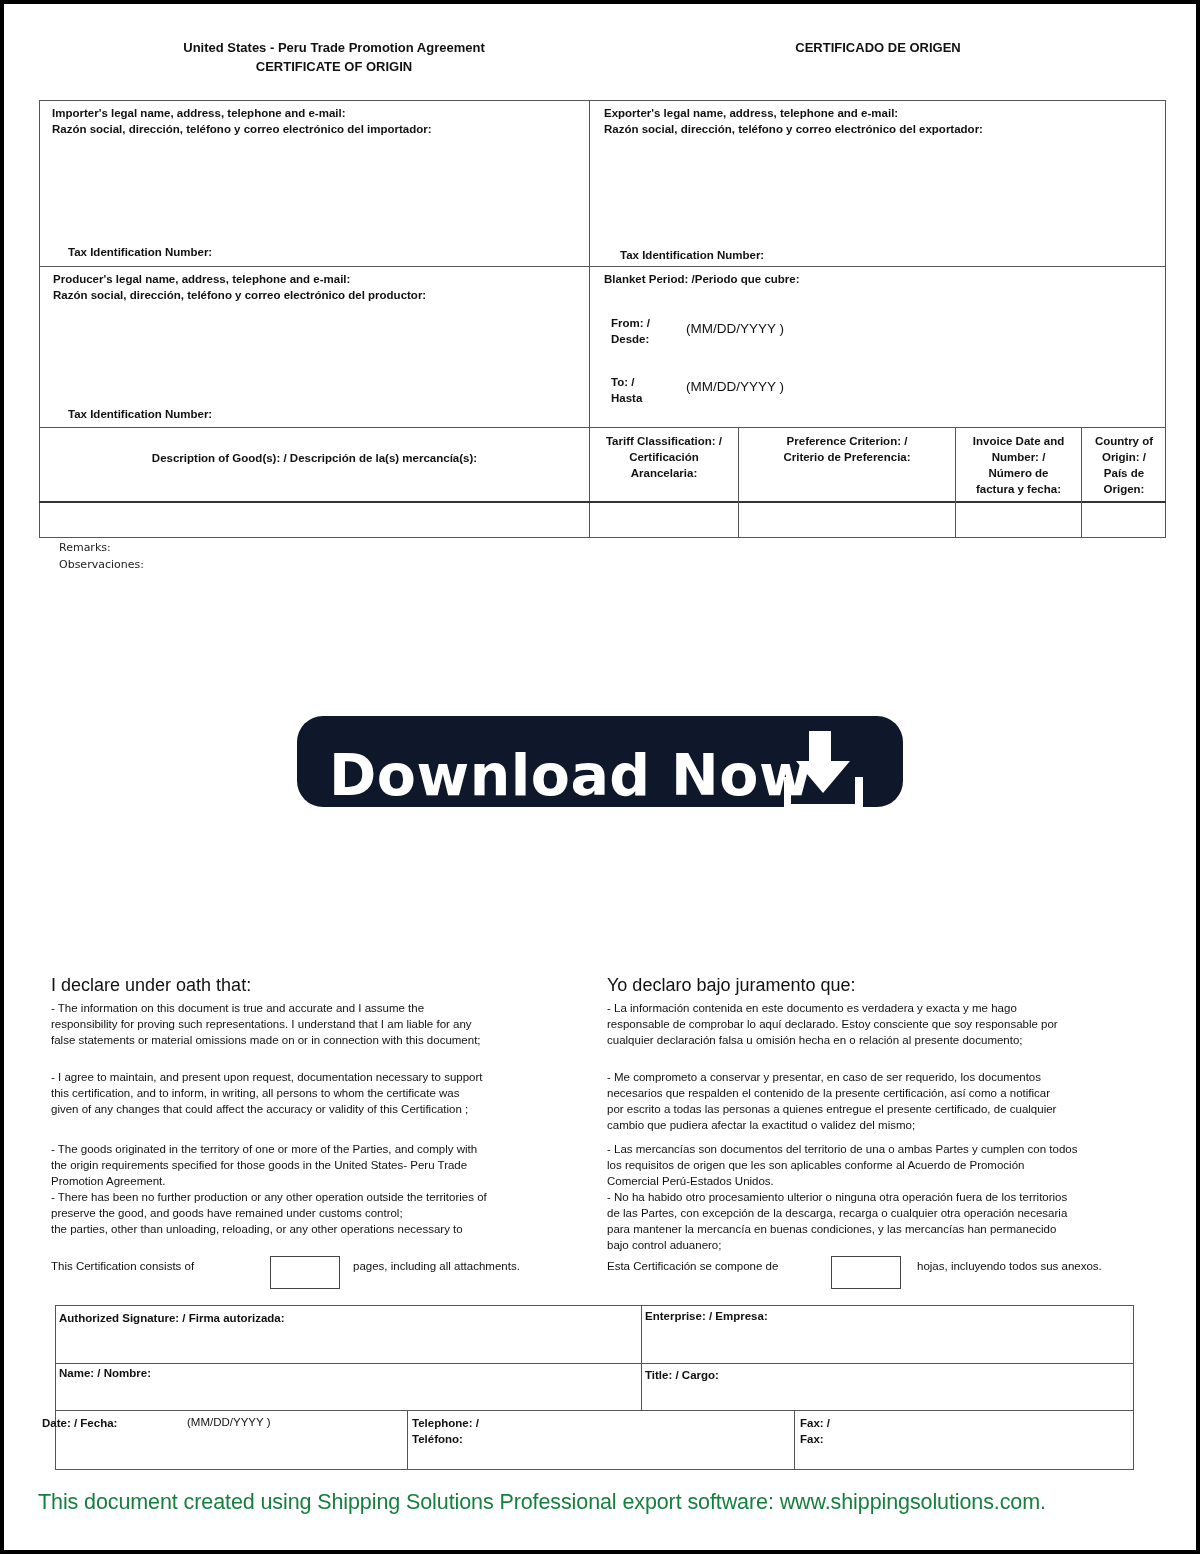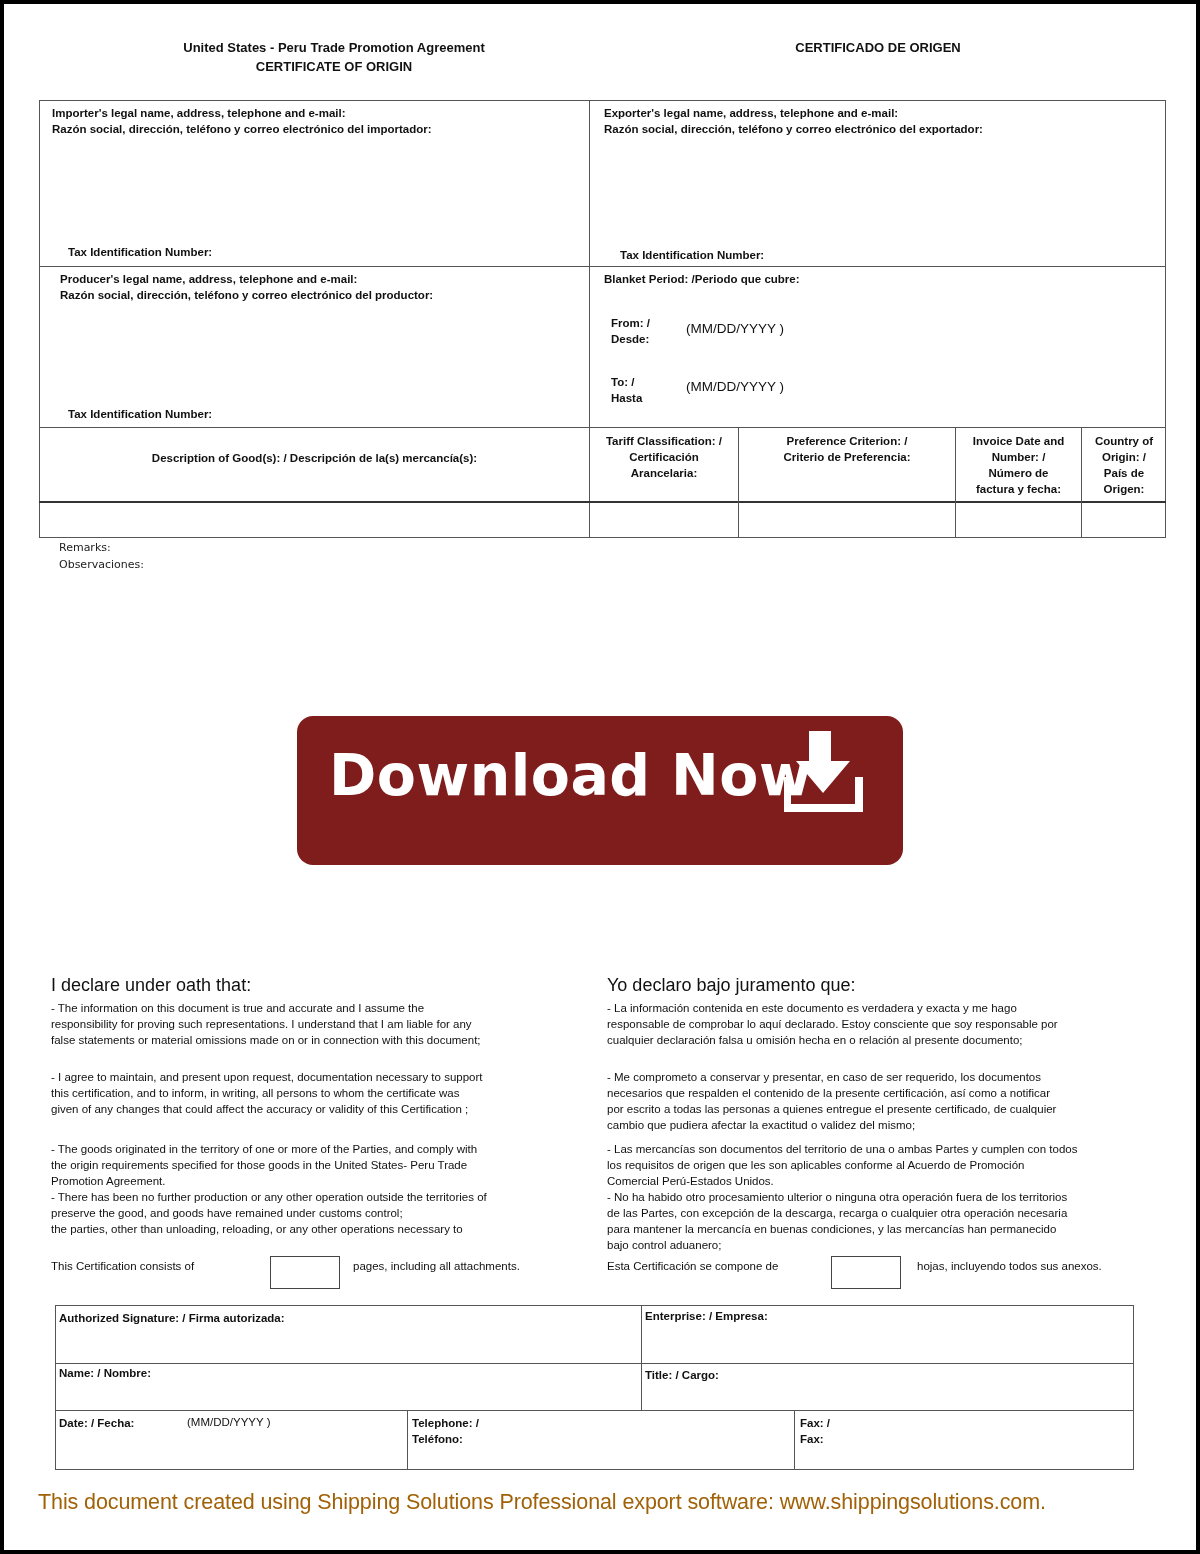--- a/index.html
+++ b/index.html
@@ -13,24 +13,24 @@
   .box { position: absolute; border: 1px solid #555; }
   .line-h { position: absolute; height: 0; border-top: 1.5px solid #555; }
   .line-h.thick { border-top: 2px solid #333; }
   .line-v { position: absolute; width: 0; border-left: 1.5px solid #555; }
   .center { text-align: center; }
   .field { position: absolute; background: transparent; }
   .remarks { font-family: "DejaVu Sans", sans-serif; font-size: 11px; line-height: 17px; color: #222; }
   .decl-title { font-size: 18px; line-height: 18px; }
   .decl { font-size: 11.5px; line-height: 16px; }
   .pagebox { position: absolute; border: 1px solid #444; width: 70px; height: 33px; background: #fff; }
-  .dl-btn { position: absolute; left: 293px; top: 712px; width: 606px; height: 149px; background: #7f1d1d; border-radius: 16px; display: flex; align-items: center; cursor: pointer; }
+  .dl-btn { position: absolute; left: 293px; top: 712px; width: 606px; height: 91px; background: #0f172a; border-radius: 26px; display: flex; align-items: center; cursor: pointer; }
   .dl-text { position: absolute; left: 32px; top: 26px; color: #fff; font-family: "DejaVu Sans", sans-serif; font-weight: bold; font-size: 57px; line-height: 66px; letter-spacing: 0.5px; }
   .dl-icon { position: absolute; left: 487px; top: 15px; width: 90px; height: 90px; }
-  .footer-note { position: absolute; left: 34px; top: 1484px; width: 1130px; color: #a16207; font-size: 21.5px; line-height: 28px; font-family: "Liberation Sans", sans-serif; letter-spacing: -0.1px; }
+  .footer-note { position: absolute; left: 34px; top: 1484px; width: 1130px; color: #15803d; font-size: 21.5px; line-height: 28px; font-family: "Liberation Sans", sans-serif; letter-spacing: -0.1px; }
 </style>
 </head>
 <body>
 
 <div class="page">
 
   <div class="abs hdr" style="left:80px; top:34px; width:500px;">
     <div>United States - Peru Trade Promotion Agreement</div>
     <div>CERTIFICATE OF ORIGIN</div>
   </div>
@@ -56,21 +56,21 @@
   <div class="field" style="left:220px; top:238px; width:360px; height:20px;"></div>
 
   <div class="abs b" style="left:600px; top:101px; width:550px;">
     <div>Exporter's legal name, address, telephone and e-mail:</div>
     <div>Razón social, dirección, teléfono y correo electrónico del exportador:</div>
   </div>
   <div class="field" style="left:596px; top:136px; width:560px; height:100px;"></div>
   <div class="abs b" style="left:616px; top:243px;">Tax Identification Number:</div>
   <div class="field" style="left:770px; top:240px; width:380px; height:20px;"></div>
 
-  <div class="abs b" style="left:56px; top:267px; width:530px;">
+  <div class="abs b" style="left:49px; top:267px; width:530px;">
     <div>Producer's legal name, address, telephone and e-mail:</div>
     <div>Razón social, dirección, teléfono y correo electrónico del productor:</div>
   </div>
   <div class="field" style="left:44px; top:302px; width:536px; height:95px;"></div>
   <div class="abs b" style="left:64px; top:402px;">Tax Identification Number:</div>
   <div class="field" style="left:220px; top:400px; width:360px; height:20px;"></div>
 
   <div class="abs b" style="left:600px; top:267px;">Blanket  Period: /Periodo que cubre:</div>
   <div class="abs b" style="left:607px; top:311px;">
     <div>From: /</div>
@@ -185,21 +185,21 @@
   <div class="abs b" style="left:55px; top:1306px;">Authorized Signature: / Firma autorizada:</div>
   <div class="field" style="left:53px; top:1322px; width:582px; height:36px;"></div>
   <div class="abs b" style="left:641px; top:1304px;">Enterprise: / Empresa:</div>
   <div class="field" style="left:639px; top:1320px; width:489px; height:38px;"></div>
 
   <div class="abs b" style="left:55px; top:1361px;">Name: / Nombre:</div>
   <div class="field" style="left:53px; top:1377px; width:582px; height:28px;"></div>
   <div class="abs b" style="left:641px; top:1363px;">Title: / Cargo:</div>
   <div class="field" style="left:639px; top:1379px; width:489px; height:26px;"></div>
 
-  <div class="abs b" style="left:55px; top:1411px;">Date: / Fecha:</div>
+  <div class="abs b" style="left:38px; top:1411px;">Date: / Fecha:</div>
   <div class="abs n" style="left:183px; top:1410px;">(MM/DD/YYYY )</div>
   <div class="abs b" style="left:408px; top:1411px;">
     <div>Telephone: /</div>
     <div>Teléfono:</div>
   </div>
   <div class="field" style="left:470px; top:1428px; width:318px; height:36px;"></div>
   <div class="abs b" style="left:796px; top:1411px;">
     <div>Fax: /</div>
     <div>Fax:</div>
   </div>

